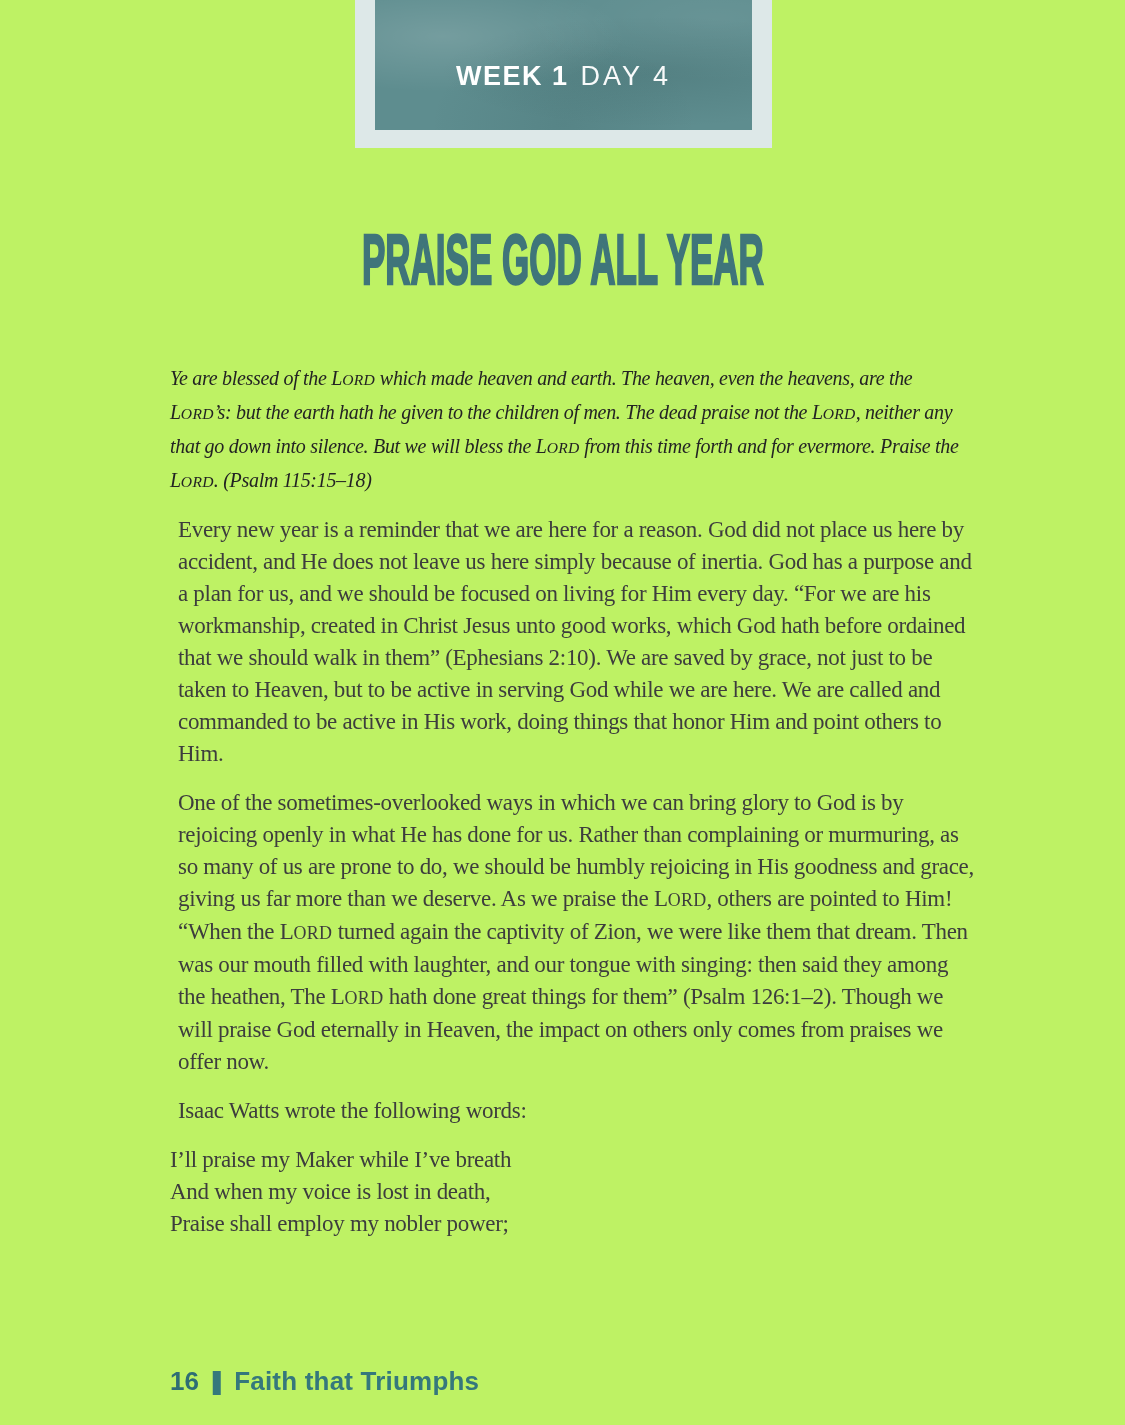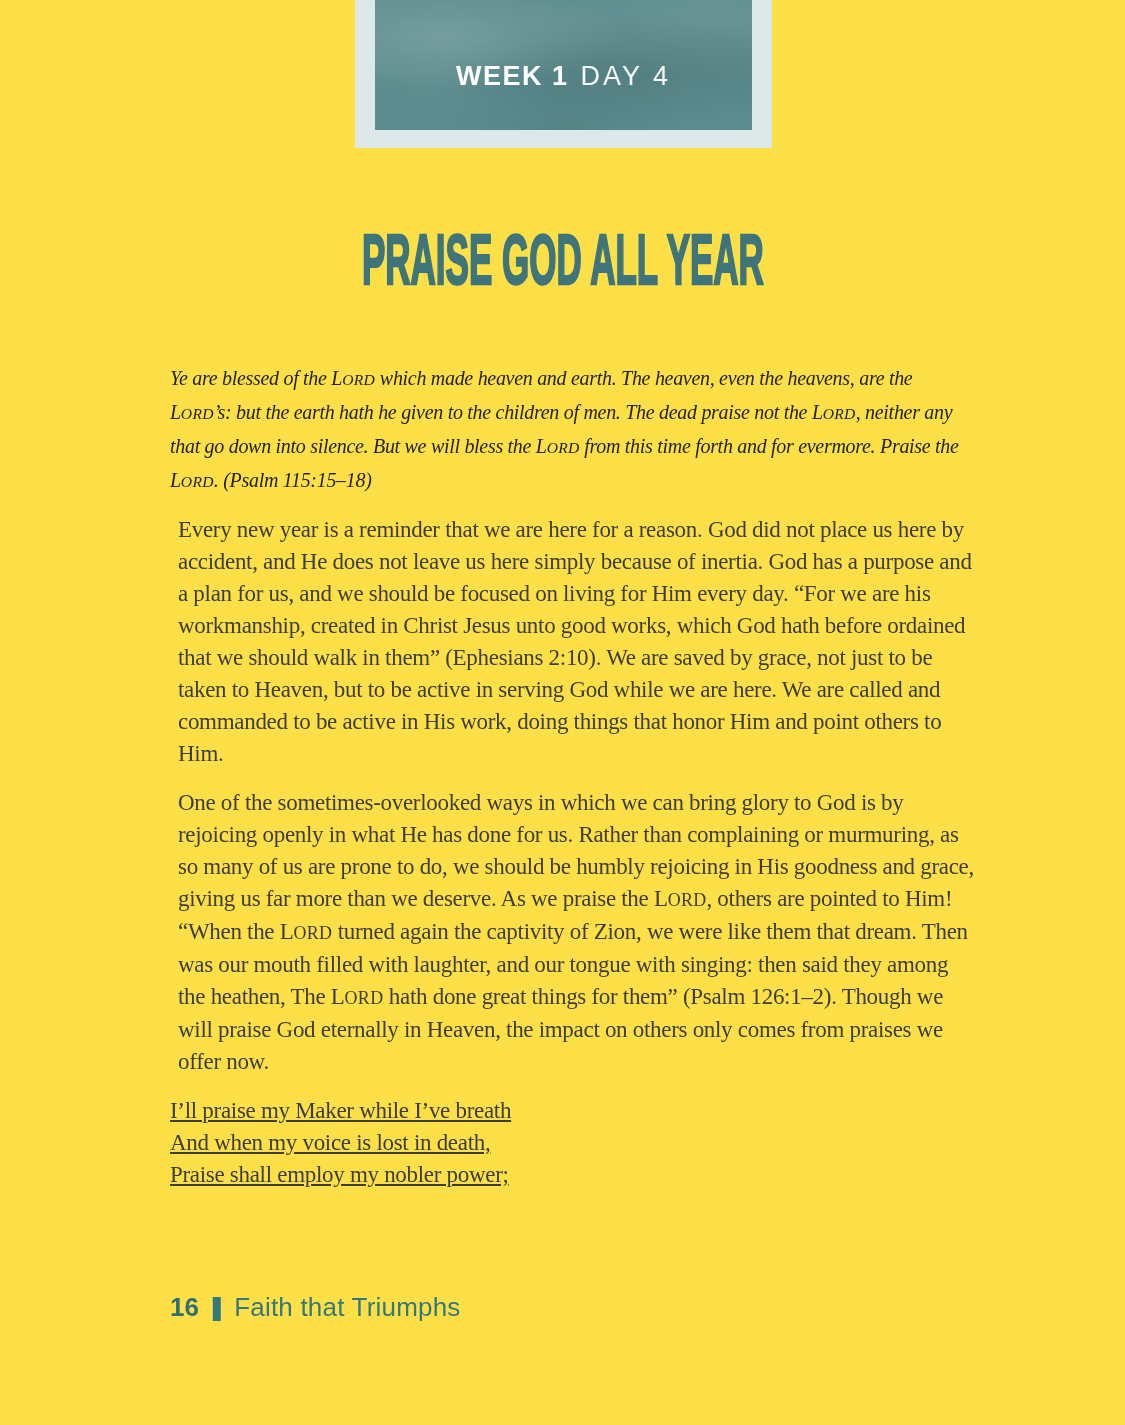--- a/index.html
+++ b/index.html
@@ -1,21 +1,21 @@
 <!DOCTYPE html>
 <html><head>
 <meta charset="utf-8">
 <style>
   * { margin: 0; padding: 0; box-sizing: border-box; }
   html, body { background: #ffffff; }
   .page {
     position: relative;
     width: 1125px;
     height: 1425px;
-    background: #fde047;
+    background: #bef264;
     overflow: hidden;
     font-family: "Liberation Serif", serif;
   }
 
   
   .banner-outer {
     position: absolute;
     left: 355px; top: 0;
     width: 417px; height: 148px;
     background: #dde8e8;
@@ -81,47 +81,47 @@
   }
   .para {
     font-size: 23px;
     line-height: 32px;
     letter-spacing: -0.3px;
     color: #3d3d3d;
     margin-bottom: 17px;
     margin-left: 8px;
   }
   .sc { font-size: 0.78em; letter-spacing: 0.3px; }
-  .poem { margin-top: 12px; text-decoration: underline; }
+  .poem { margin-top: 12px; }
   .poem-line {
     font-size: 23px;
     line-height: 32px;
     letter-spacing: -0.3px;
     color: #3d3d3d;
   }
 
   
   .footer {
     position: absolute;
-    left: 170px; top: 1292px;
+    left: 170px; top: 1366px;
     font-family: "Liberation Sans", sans-serif;
     font-size: 26px;
     color: #35787c;
     display: flex;
     align-items: center;
   }
   .footer .page-num { font-weight: 700; color: #2e6e74; }
   .footer .sep {
     display: inline-block;
     font-weight: 700;
     transform: scaleX(2.4);
     margin: 0 14px;
     color: #35787c;
   }
-  .footer .book-title { font-weight: 400; letter-spacing: 0.2px; }
+  .footer .book-title { font-weight: 700; letter-spacing: 0.2px; }
 </style>
 </head>
 <body>
 
 <div class="page">
 
   <div class="banner-outer">
     <div class="banner-inner">
       <div class="banner-text">
         <span class="week">WEEK 1</span><span class="day">DAY 4</span>
@@ -130,20 +130,21 @@
   </div>
 
   <h1 class="chapter-title">
     <span class="condense">PRAISE GOD ALL YEAR</span>
   </h1>
 
   <div class="content">
     <div class="scripture"><span>Ye are blessed of the L</span><span class="sc">ORD</span><span> which made heaven and earth. The heaven, even the heavens, are the L</span><span class="sc">ORD</span><span>’s: but the earth hath he given to the children of men. The dead praise not the L</span><span class="sc">ORD</span><span>, neither any that go down into silence. But we will bless the L</span><span class="sc">ORD</span><span> from this time forth and for evermore. Praise the L</span><span class="sc">ORD</span><span>. (Psalm 115:15–18)</span></div>
     <div class="para">Every new year is a reminder that we are here for a reason. God did not place us here by accident, and He does not leave us here simply because of inertia. God has a purpose and a plan for us, and we should be focused on living for Him every day. “For we are his workmanship, created in Christ Jesus unto good works, which God hath before ordained that we should walk in them” (Ephesians 2:10). We are saved by grace, not just to be taken to Heaven, but to be active in serving God while we are here. We are called and commanded to be active in His work, doing things that honor Him and point others to Him.</div>
     <div class="para"><span>One of the sometimes-overlooked ways in which we can bring glory to God is by rejoicing openly in what He has done for us. Rather than complaining or murmuring, as so many of us are prone to do, we should be humbly rejoicing in His goodness and grace, giving us far more than we deserve. As we praise the L</span><span class="sc">ORD</span><span>, others are pointed to Him! “When the L</span><span class="sc">ORD</span><span> turned again the captivity of Zion, we were like them that dream. Then was our mouth filled with laughter, and our tongue with singing: then said they among the heathen, The L</span><span class="sc">ORD</span><span> hath done great things for them” (Psalm 126:1–2). Though we will praise God eternally in Heaven, the impact on others only comes from praises we offer now.</span></div>
+    <div class="para">Isaac Watts wrote the following words:</div>
     <div class="poem">
       <div class="poem-line">I’ll praise my Maker while I’ve breath</div>
       <div class="poem-line">And when my voice is lost in death,</div>
       <div class="poem-line">Praise shall employ my nobler power;</div>
     </div>
   </div>
 
   <div class="footer">
     <span class="page-num">16</span>
     <span class="sep">|</span>

